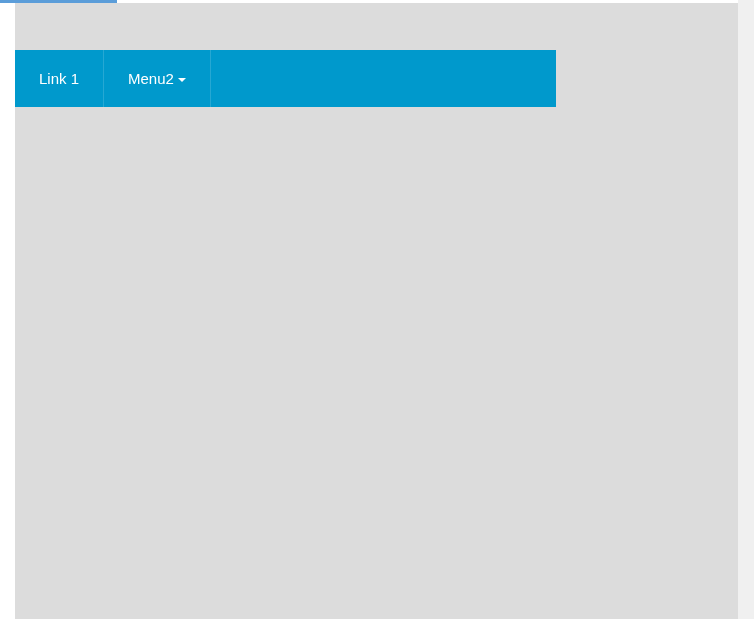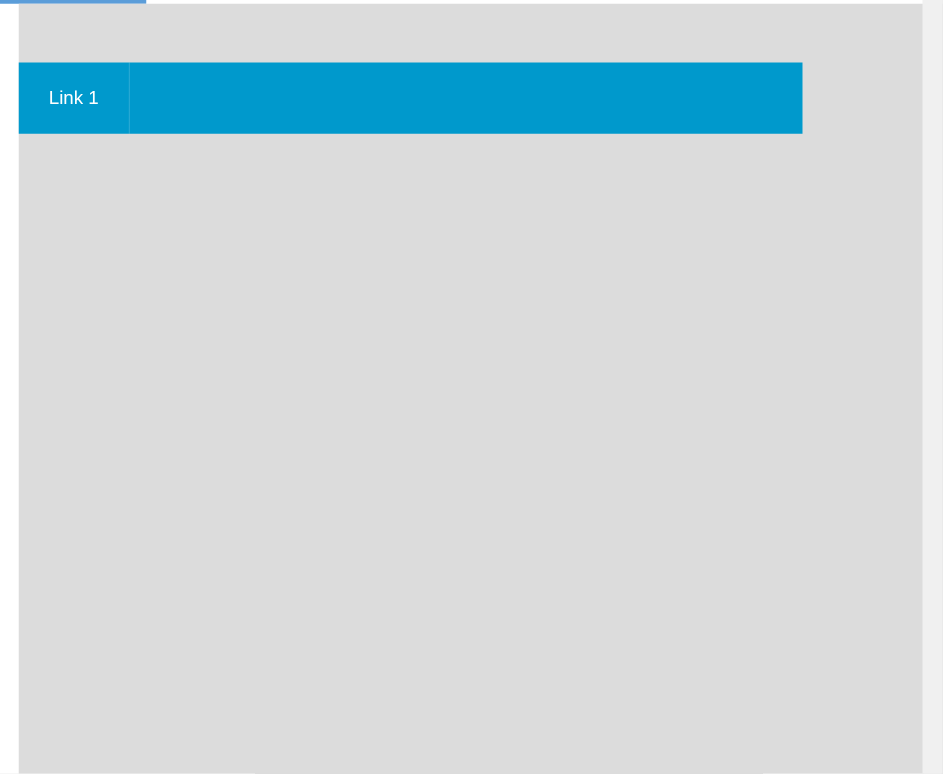--- a/index.html
+++ b/index.html
@@ -32,21 +32,21 @@
       left: 15px;
       right: 0;
       bottom: 0;
       background: #dcdcdc;
     }
     
     .navbar {
       position: absolute;
       top: 47px;
       left: 0;
-      width: 627px;
+      width: 541px;
       height: 57px;
       background: #0099cc;
       display: flex;
       align-items: stretch;
     }
     
     .nav-item {
       display: flex;
       align-items: center;
       padding: 0 24px;
@@ -95,20 +95,24 @@
 
 <div class="page-body">
 
   <nav class="navbar">
 
     <div class="nav-item">
       <span>Link 1</span>
     </div>
 
 
+    <div class="nav-item">
+      <span>Menu2</span>
+      <span class="caret"></span>
+    </div>
 
   </nav>
 
 </div>
 
 <div class="scrollbar-track">
   <div class="scrollbar-thumb"></div>
 </div>
 
 </body></html>

